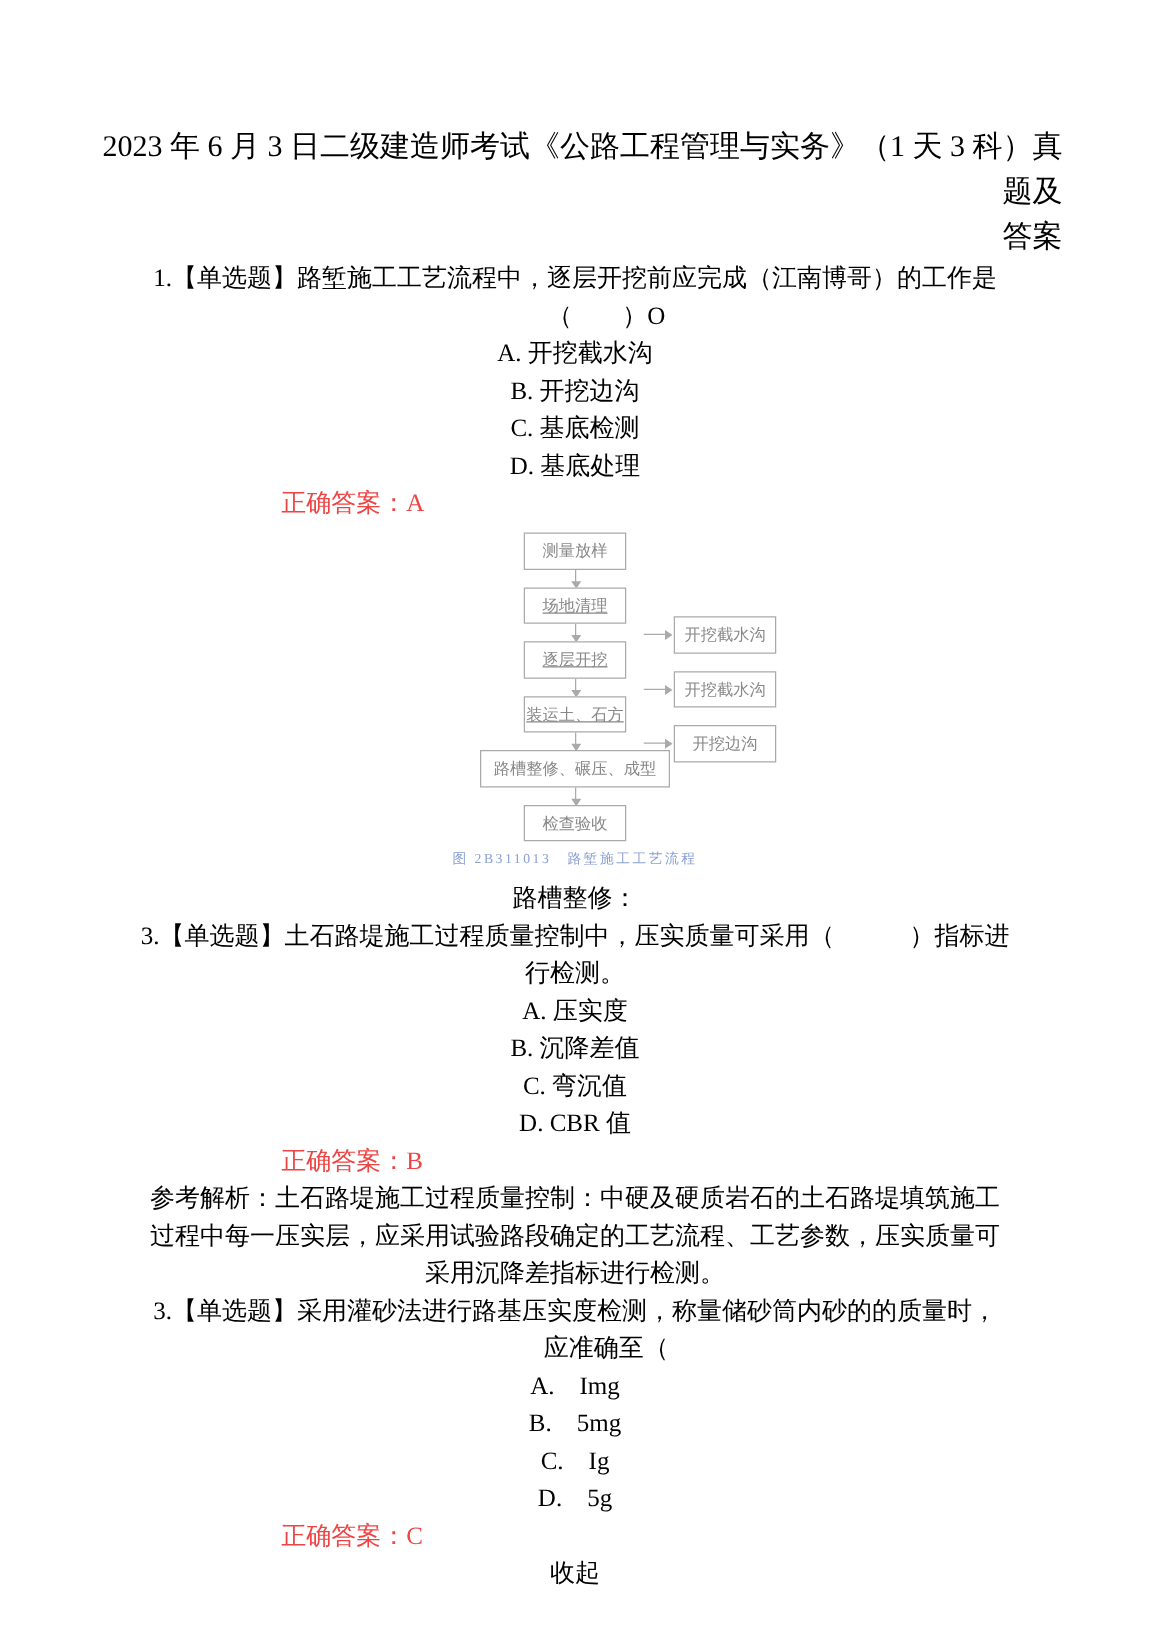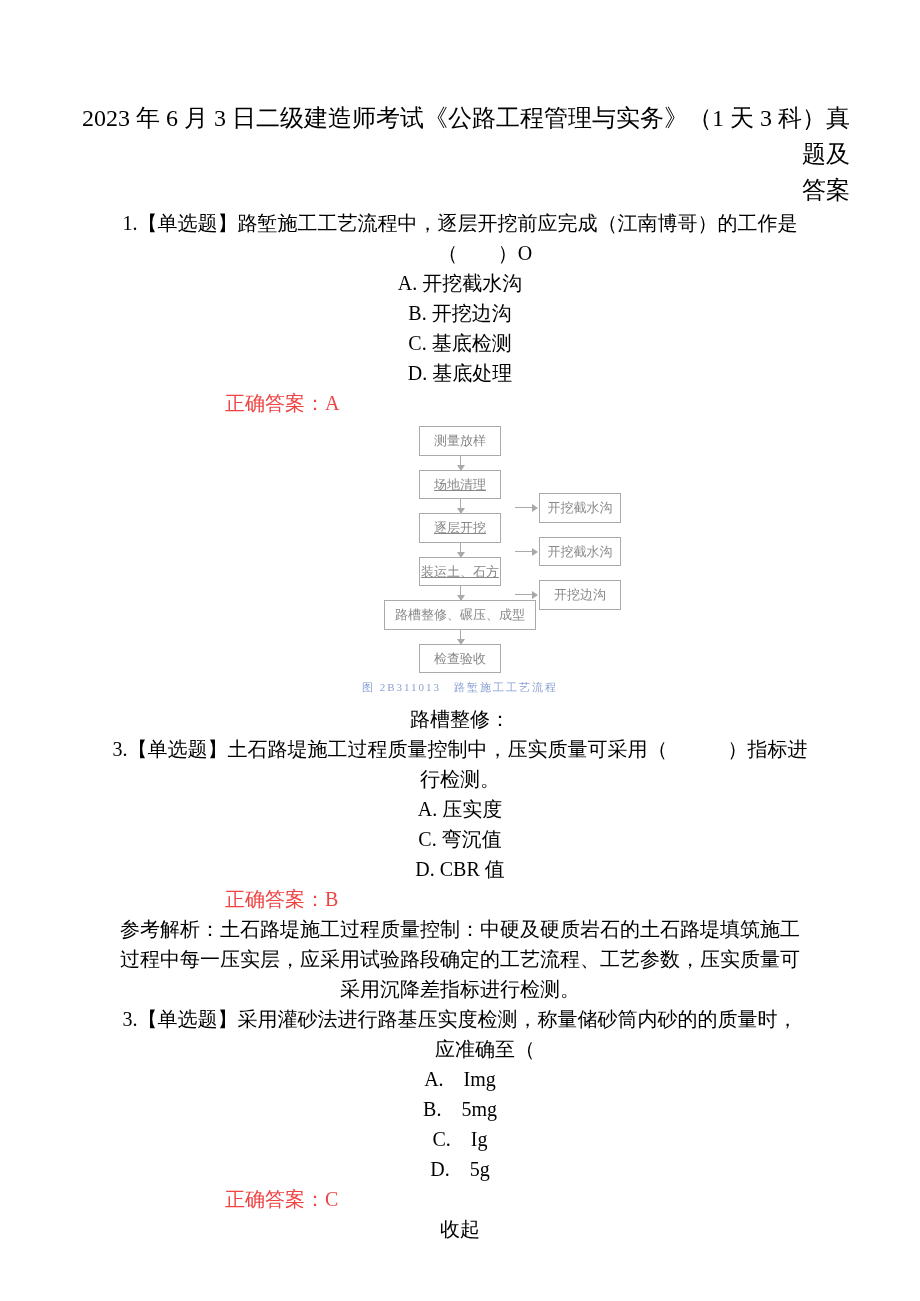--- a/index.html
+++ b/index.html
@@ -163,20 +163,21 @@
     <div class="fc-box">检查验收</div>
     <div class="fc-caption">图 2B311013　路堑施工工艺流程</div>
   </div>
 
   <div class="q-line">路槽整修：</div>
 
   <div>
     <div class="q-line">3.【单选题】土石路堤施工过程质量控制中，压实质量可采用（　　　）指标进</div>
     <div class="q-line">行检测。</div>
     <div class="q-line">A. 压实度</div>
+    <div class="q-line">B. 沉降差值</div>
     <div class="q-line">C. 弯沉值</div>
     <div class="q-line">D. CBR 值</div>
     <div class="answer">正确答案：B</div>
     <div class="q-line">参考解析：土石路堤施工过程质量控制：中硬及硬质岩石的土石路堤填筑施工</div>
     <div class="q-line">过程中每一压实层，应采用试验路段确定的工艺流程、工艺参数，压实质量可</div>
     <div class="q-line">采用沉降差指标进行检测。</div>
   </div>
 
   <div>
     <div class="q-line">3.【单选题】采用灌砂法进行路基压实度检测，称量储砂筒内砂的的质量时，</div>

